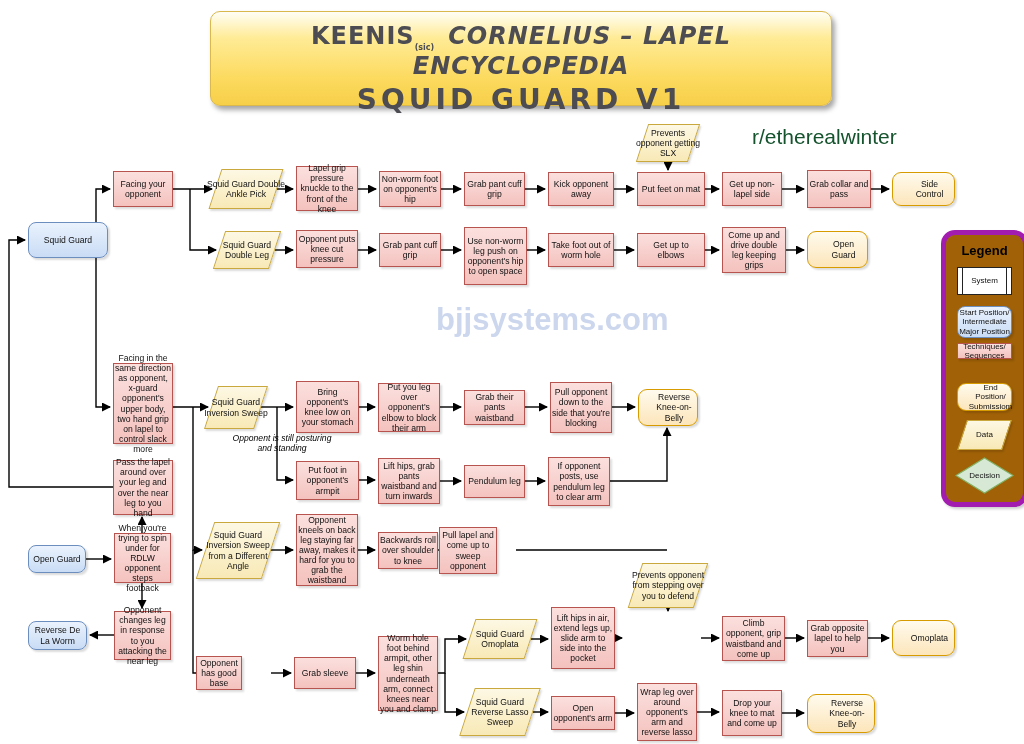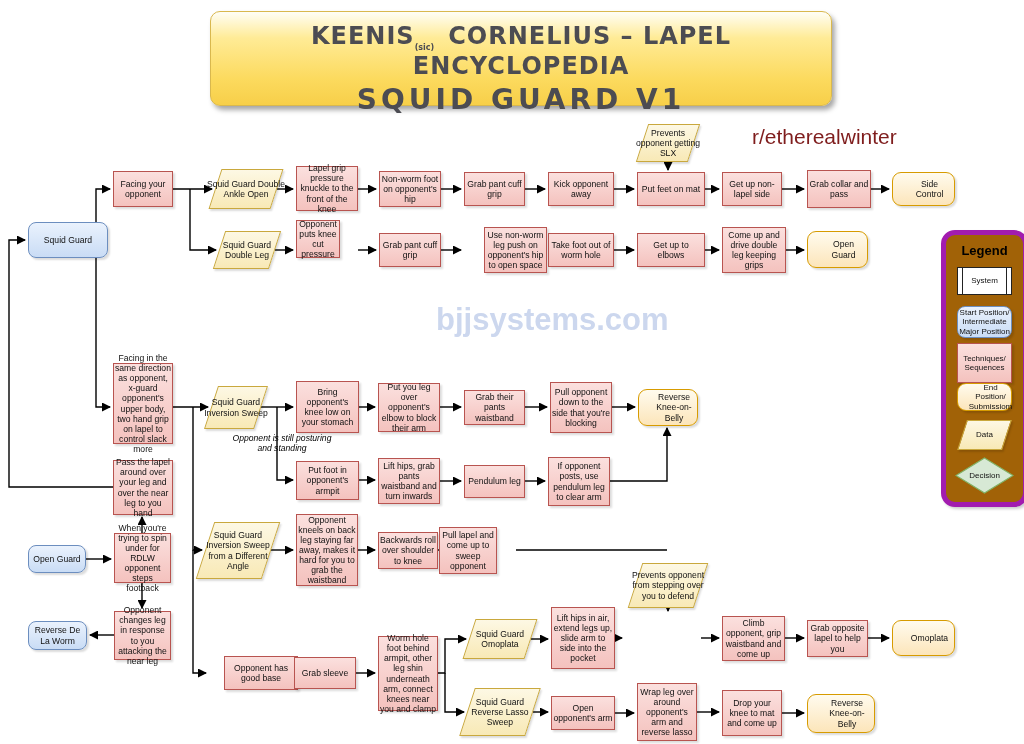--- a/index.html
+++ b/index.html
@@ -13,29 +13,29 @@
   .start{background:linear-gradient(180deg,#eaf2fd 0%,#c9dcf5 100%);border:1px solid #6c8ebf;
         border-radius:8px;box-shadow:2px 2px 2px rgba(0,0,0,0.14);}
   .end{background:linear-gradient(180deg,#fffbee 0%,#fce5ba 100%);border:1px solid #d79b00;
         border-radius:9px;box-shadow:2px 2px 2px rgba(0,0,0,0.14);padding-left:12px;}
   .para{background:none;}
   .pbg{position:absolute;top:0;bottom:0;left:9px;right:9px;transform:skewX(-18deg);
        background:linear-gradient(180deg,#fdf8e4 0%,#f8e9b6 100%);border:1px solid #c9a83d;
        box-shadow:2px 2px 2px rgba(0,0,0,0.14);}
   .lbl{position:relative;z-index:1;padding:0 1px;}
   .note{position:absolute;z-index:2;font-size:8.6px;line-height:1.2;text-align:center;color:#000;font-style:italic;}
-  .wm-reddit{position:absolute;left:752px;top:125px;font-size:21px;color:#7f1d1d;z-index:0;}
+  .wm-reddit{position:absolute;left:752px;top:125px;font-size:21px;color:#14532d;z-index:0;}
   .wm-site{position:absolute;left:436px;top:302px;font-size:31px;color:#ccd7ee;z-index:0;font-weight:bold;}
   #banner{position:absolute;left:210px;top:11px;width:620px;height:93px;border-radius:10px;z-index:2;
         background:linear-gradient(180deg,#fffef6 0%,#ffeb96 28%,#fcda5e 72%,#f7cf49 100%);
         border:1px solid #d9b84e;box-shadow:3px 4px 5px rgba(0,0,0,0.35);
         text-align:center;color:#4c4c52;font-weight:bold;font-family:"DejaVu Sans",sans-serif;}
   #banner .l1{margin-top:10px;font-size:24px;letter-spacing:1px;}
   #banner .l1 sub{font-size:8px;letter-spacing:0;}
-  #banner .l1 .rest{margin-left:14px;}
+  #banner .l1 .rest{margin-left:14px;font-style:italic;}
   #banner .l2{font-size:28px;letter-spacing:4px;margin-top:3px;}
   #legend{position:absolute;left:941px;top:230px;width:77px;height:267px;border:5px solid #a21caf;
         border-radius:14px;background:#a16207;box-shadow:2px 2px 3px rgba(0,0,0,0.2);z-index:2;}
   #legend .lg-title{position:absolute;top:8px;left:0;right:0;text-align:center;font-weight:bold;font-size:13px;color:#000;}
   .lg{font-size:8px;line-height:1.15;}
   .lg-sys{background:#fff;border:1px solid #222;}
   .lg-sys::before,.lg-sys::after{content:"";position:absolute;top:0;bottom:0;width:0;border-left:1px solid #222;}
   .lg-sys::before{left:4px;}
   .lg-sys::after{right:4px;}
   .lg-para .pbg{left:7px;right:7px;}
@@ -128,21 +128,21 @@
     </div>
   <div class="node start" style="left:28px;top:621px;width:59px;height:29px">
       <span class="lbl">Reverse De La Worm</span>
     </div>
 
   <div class="node tech" style="left:113px;top:171px;width:60px;height:36px">
       <span class="lbl">Facing your opponent</span>
     </div>
   <div class="node para" style="left:206px;top:169px;width:80px;height:40px">
       <i class="pbg"></i>
-      <span class="lbl">Squid Guard Double Ankle Open</span>
+      <span class="lbl">Squid Guard Double Ankle Pick</span>
     </div>
   <div class="node tech" style="left:296px;top:166px;width:62px;height:45px">
       <span class="lbl">Lapel grip pressure knuckle to the front of the knee</span>
     </div>
   <div class="node tech" style="left:379px;top:171px;width:62px;height:36px">
       <span class="lbl">Non-worm foot on opponent's hip</span>
     </div>
   <div class="node tech" style="left:464px;top:172px;width:61px;height:34px">
       <span class="lbl">Grab pant cuff grip</span>
     </div>
@@ -163,27 +163,27 @@
     </div>
   <div class="node para" style="left:633px;top:124px;width:70px;height:38px">
       <i class="pbg"></i>
       <span class="lbl">Prevents opponent getting SLX</span>
     </div>
 
   <div class="node para" style="left:210px;top:231px;width:74px;height:38px">
       <i class="pbg"></i>
       <span class="lbl">Squid Guard Double Leg</span>
     </div>
-  <div class="node tech" style="left:296px;top:220px;width:44px;height:38px">
+  <div class="node tech" style="left:296px;top:230px;width:62px;height:38px">
       <span class="lbl">Opponent puts knee cut pressure</span>
     </div>
   <div class="node tech" style="left:379px;top:233px;width:62px;height:34px">
       <span class="lbl">Grab pant cuff grip</span>
     </div>
-  <div class="node tech" style="left:484px;top:227px;width:63px;height:46px">
+  <div class="node tech" style="left:464px;top:227px;width:63px;height:58px">
       <span class="lbl">Use non-worm leg push on opponent's hip to open space</span>
     </div>
   <div class="node tech" style="left:548px;top:233px;width:66px;height:34px">
       <span class="lbl">Take foot out of worm hole</span>
     </div>
   <div class="node tech" style="left:637px;top:233px;width:68px;height:34px">
       <span class="lbl">Get up to elbows</span>
     </div>
   <div class="node tech" style="left:722px;top:227px;width:64px;height:46px">
       <span class="lbl">Come up and drive double leg keeping grips</span>
@@ -245,21 +245,21 @@
   <div class="node tech" style="left:296px;top:514px;width:62px;height:72px">
       <span class="lbl">Opponent kneels on back leg staying far away, makes it hard for you to grab the waistband</span>
     </div>
   <div class="node tech" style="left:378px;top:532px;width:60px;height:37px">
       <span class="lbl">Backwards roll over shoulder to knee</span>
     </div>
   <div class="node tech" style="left:439px;top:527px;width:58px;height:47px">
       <span class="lbl">Pull lapel and come up to sweep opponent</span>
     </div>
 
-  <div class="node tech" style="left:224px;top:656px;width:74px;height:34px">
+  <div class="node tech" style="left:196px;top:656px;width:46px;height:34px">
       <span class="lbl">Opponent has good base</span>
     </div>
   <div class="node tech" style="left:294px;top:657px;width:62px;height:32px">
       <span class="lbl">Grab sleeve</span>
     </div>
   <div class="node tech" style="left:378px;top:636px;width:60px;height:75px">
       <span class="lbl">Worm hole foot behind armpit, other leg shin underneath arm, connect knees near you and clamp</span>
     </div>
 
   <div class="node para" style="left:460px;top:619px;width:80px;height:40px">
@@ -301,21 +301,21 @@
     </div>
 
   <div id="legend">
     <div class="lg-title">Legend</div>
     <div class="node lg lg-sys" style="left:11px;top:32px;width:55px;height:28px">
         <span class="lbl">System</span>
       </div>
     <div class="node start lg" style="left:11px;top:71px;width:55px;height:32px">
         <span class="lbl">Start Position/ Intermediate Major Position</span>
       </div>
-    <div class="node tech lg" style="left:11px;top:108px;width:55px;height:40px">
+    <div class="node tech lg" style="left:11px;top:108px;width:55px;height:16px">
         <span class="lbl">Techniques/ Sequences</span>
       </div>
     <div class="node end lg" style="left:11px;top:148px;width:55px;height:28px">
         <span class="lbl">End Position/ Submissiom</span>
       </div>
     <div class="node para lg lg-para" style="left:9px;top:185px;width:59px;height:30px">
         <i class="pbg"></i>
         <span class="lbl">Data</span>
       </div>
     <div class="node lg lg-dec" style="left:9px;top:222px;width:59px;height:37px">

